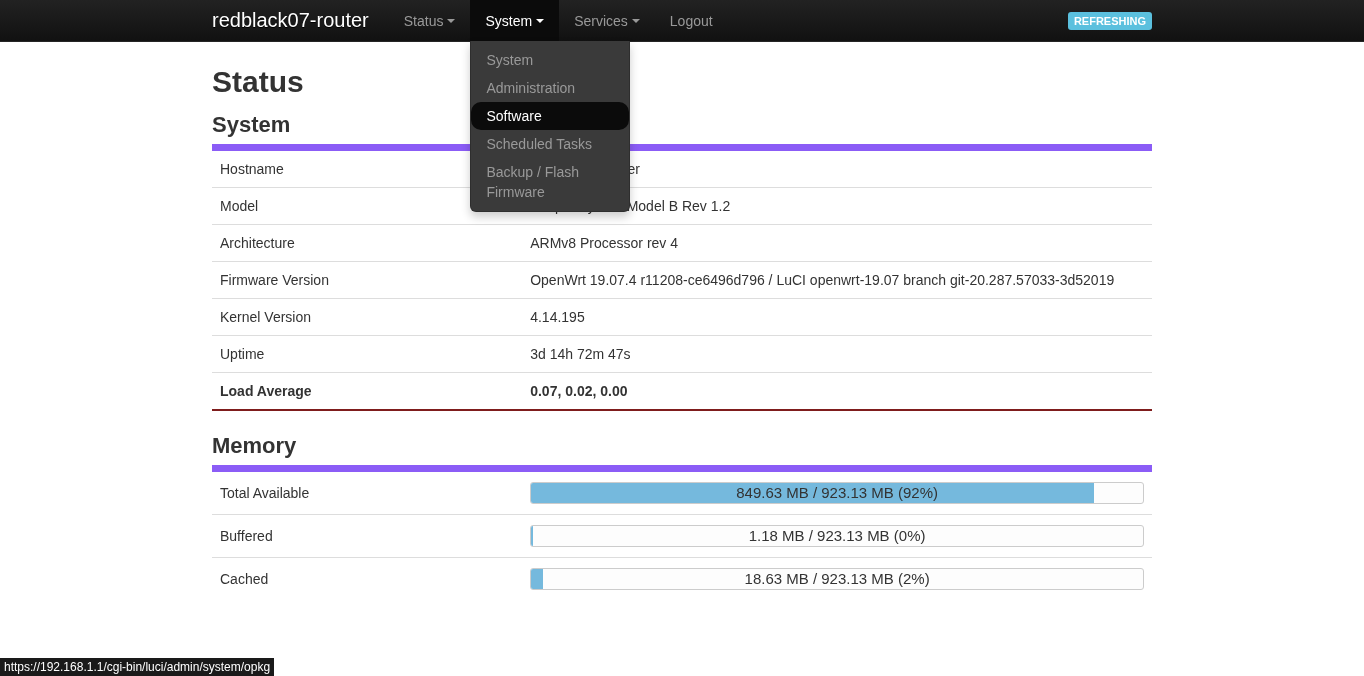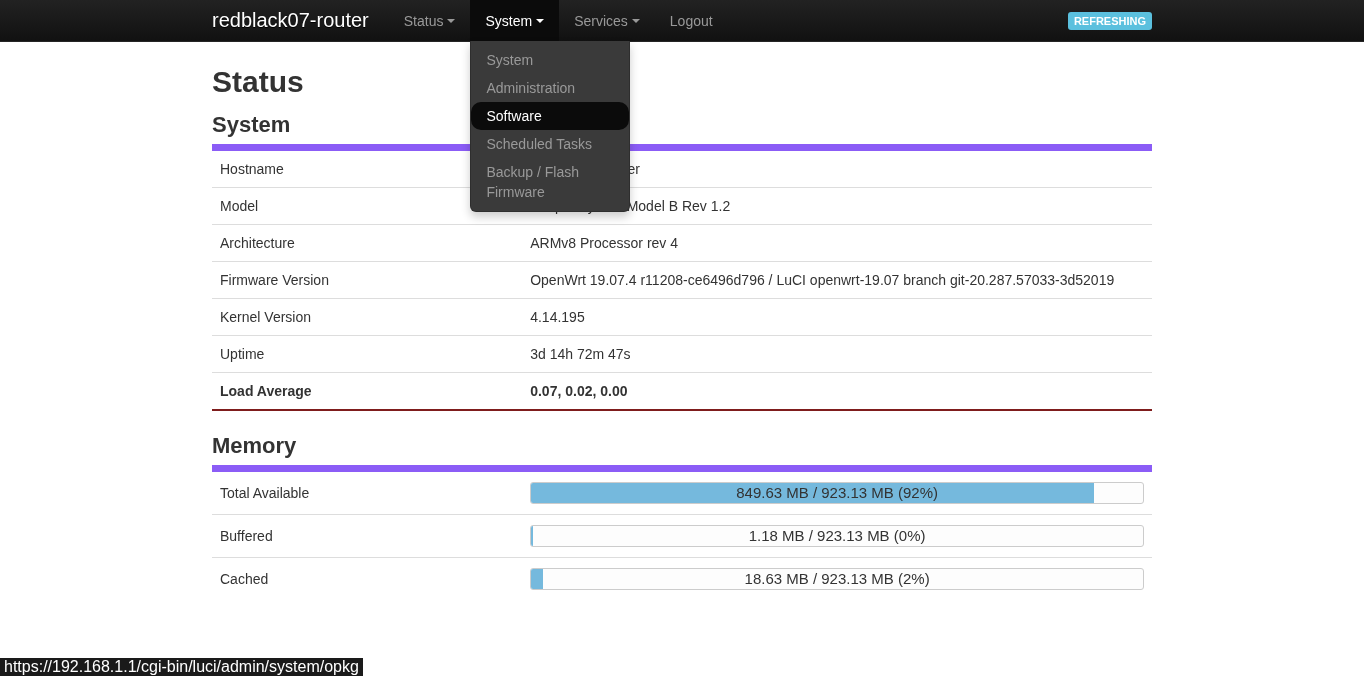--- a/index.html
+++ b/index.html
@@ -232,21 +232,21 @@
     font-size:12px;
     line-height:18px;
     font-family:Arial,sans-serif;
   }
   
   .statusbar{
     position:fixed; bottom:0; left:0;
     background:#1a1a1a;
     color:#fff;
     padding:0 4px;
-    font-size:16px;
+    font-size:12px;
     line-height:18px;
     font-family:Arial,sans-serif;
   }
 </style>
 </head>
 <body>
 
 <div class="navbar">
   <div class="navbar-inner">
     <a class="brand">redblack07-router</a>

